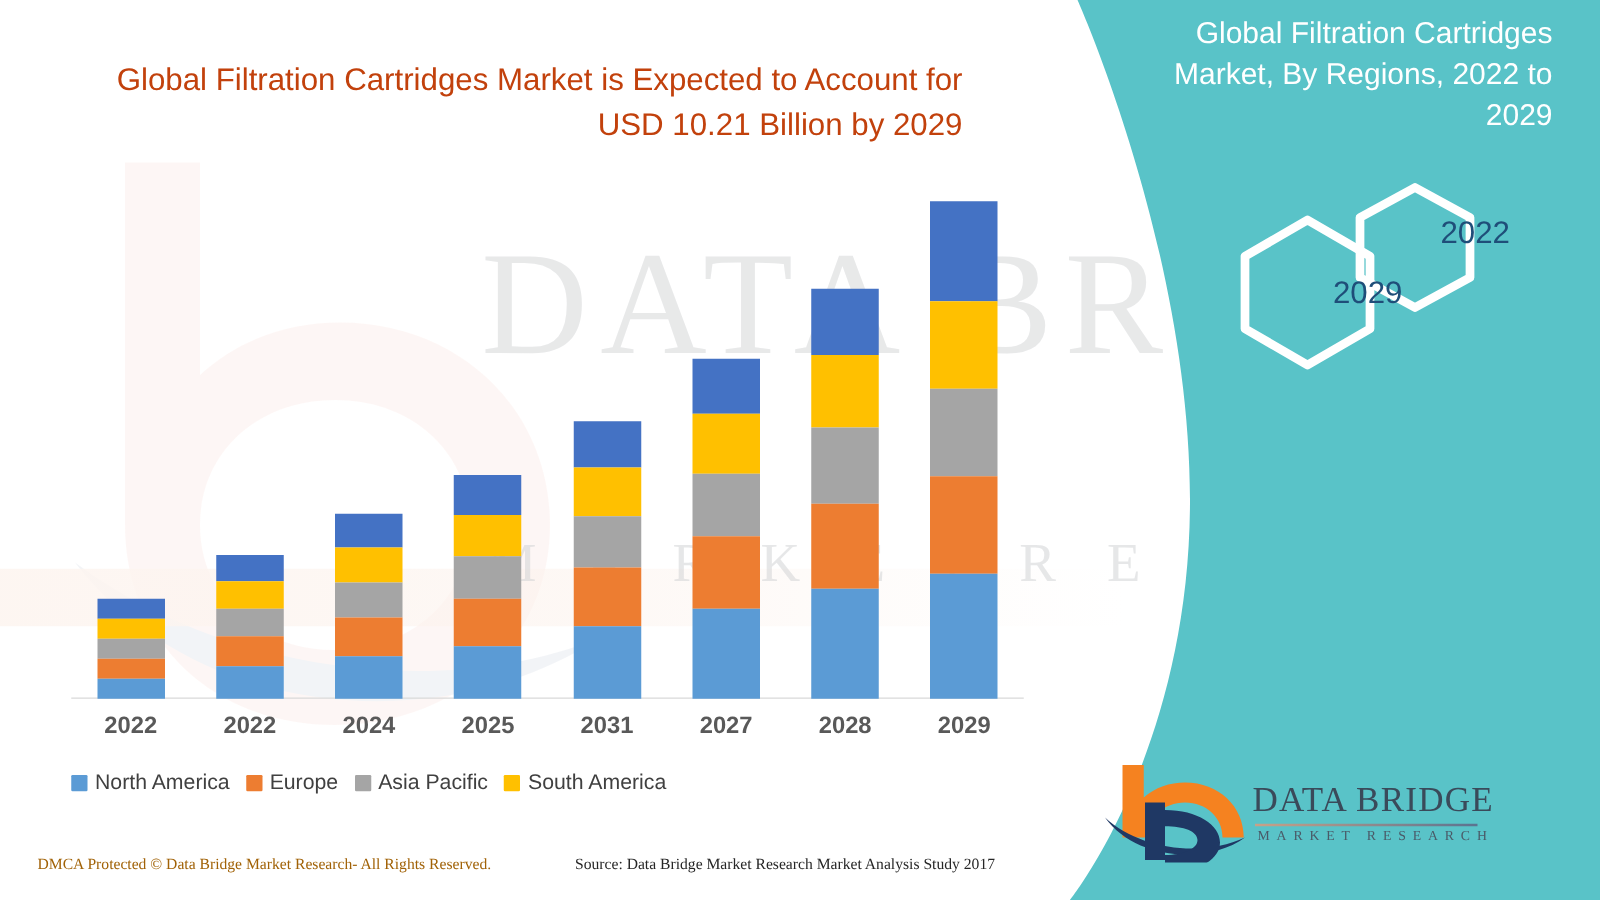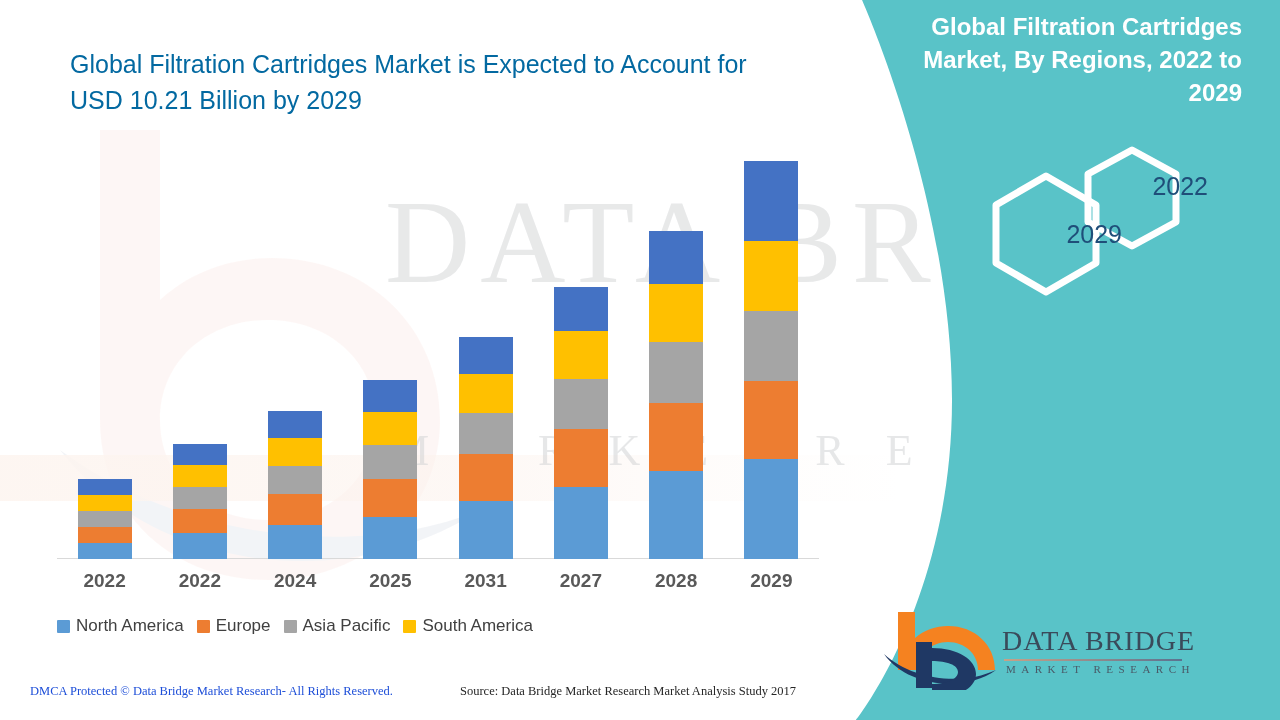--- a/index.html
+++ b/index.html
@@ -30,21 +30,21 @@
     font-family:"Liberation Serif", serif;white-space:nowrap;
   }
   .wm-band{
     position:absolute;left:0;top:455px;width:900px;height:46px;
     background:linear-gradient(90deg,rgba(253,245,240,.9),rgba(252,242,236,.55),rgba(255,255,255,0));
   }
 
   
   .title{
     position:absolute;left:70px;top:46px;width:700px;
-    text-align:left;color:#0369a1;font-size:25px;line-height:36px;
+    text-align:right;color:#c2410c;font-size:25px;line-height:36px;
   }
   .axis-line{
     position:absolute;left:57px;top:558px;width:762px;height:1px;background:#d9d9d9;
   }
   .bars{
     position:absolute;left:57px;top:150px;width:762px;height:409px;
     display:flex;align-items:flex-end;justify-content:space-around;
   }
   .bar-col{width:95px;display:flex;flex-direction:column;align-items:center;justify-content:flex-end;height:100%;}
   .bar{width:54px;display:flex;flex-direction:column-reverse;}
@@ -58,37 +58,37 @@
 
   .legend{
     position:absolute;left:57px;top:616px;width:762px;
     display:flex;align-items:center;gap:13px;flex-wrap:nowrap;
   }
   .legend-item{display:flex;align-items:center;gap:6px;}
   .legend-swatch{width:13px;height:13px;display:inline-block;border-radius:1px;}
   .legend-label{font-size:17px;color:#404040;white-space:nowrap;}
 
   .footer-left{
-    position:absolute;left:30px;top:684px;font-size:12.5px;color:#1d4ed8;
+    position:absolute;left:30px;top:684px;font-size:12.5px;color:#a16207;
     font-family:"Liberation Serif", serif;white-space:nowrap;
   }
   .footer-src{
     position:absolute;left:460px;top:684px;font-size:12.5px;color:#262626;
     font-family:"Liberation Serif", serif;white-space:nowrap;
   }
 
   
   .panel{
     position:absolute;right:0;top:0;width:460px;height:720px;
     background:#59c3c8;
     clip-path:path("M 42 0 L 460 0 L 460 720 L 36 720 C 36 720 132 600 132 400 C 132 200 42 0 42 0 Z");
   }
   .panel-title{
     position:absolute;right:38px;top:10px;width:340px;
-    text-align:right;color:#ffffff;font-size:24px;line-height:33px;font-weight:bold;
+    text-align:right;color:#ffffff;font-size:24px;line-height:33px;
   }
   .hexwrap{position:absolute;right:60px;top:138px;width:240px;height:160px;}
   .hex-label{
     position:absolute;color:#1f4e79;font-size:25px;
     font-family:"Liberation Sans", sans-serif;
   }
   .hex2022-label{right:72px;top:172px;}
   .hex2029-label{right:158px;top:220px;}
 
   .brand-text{

